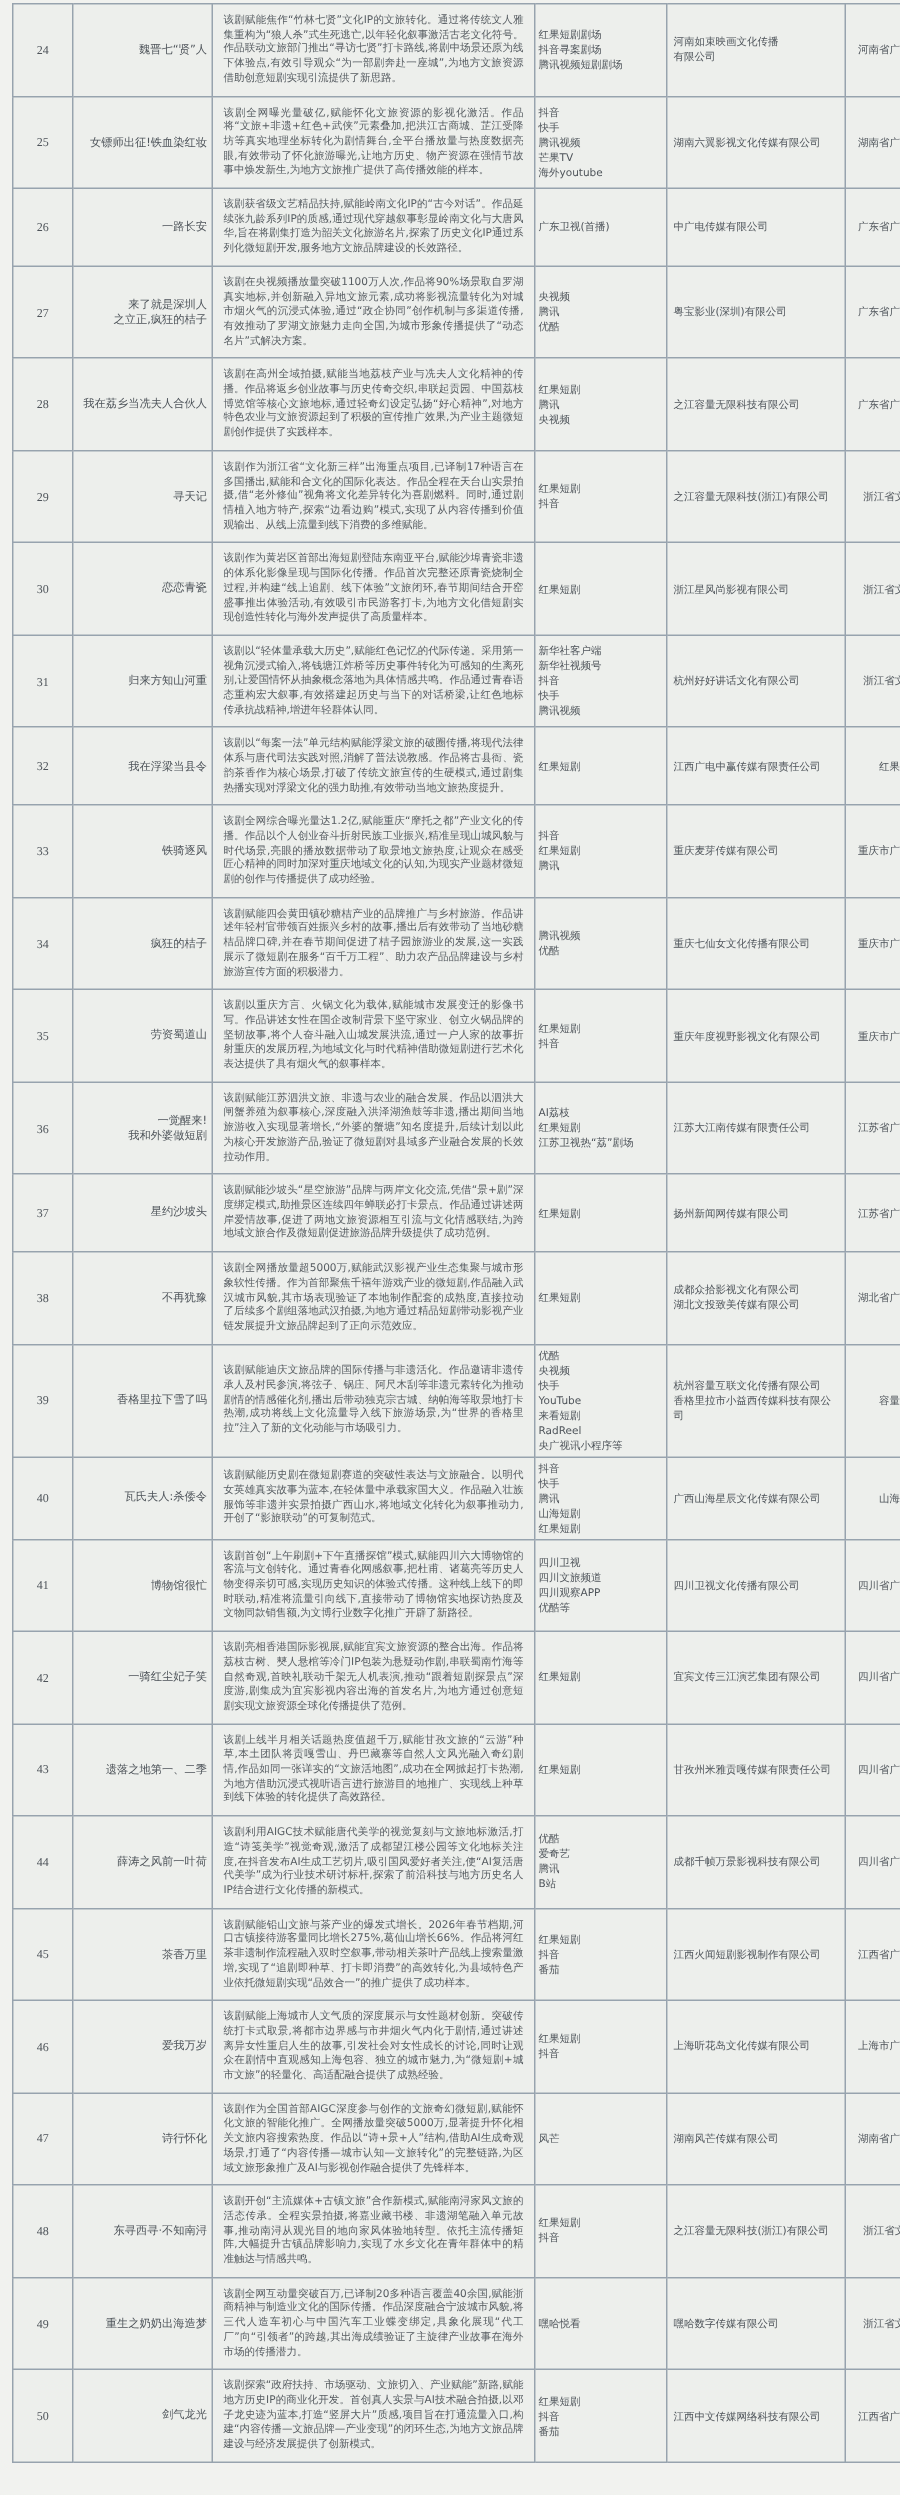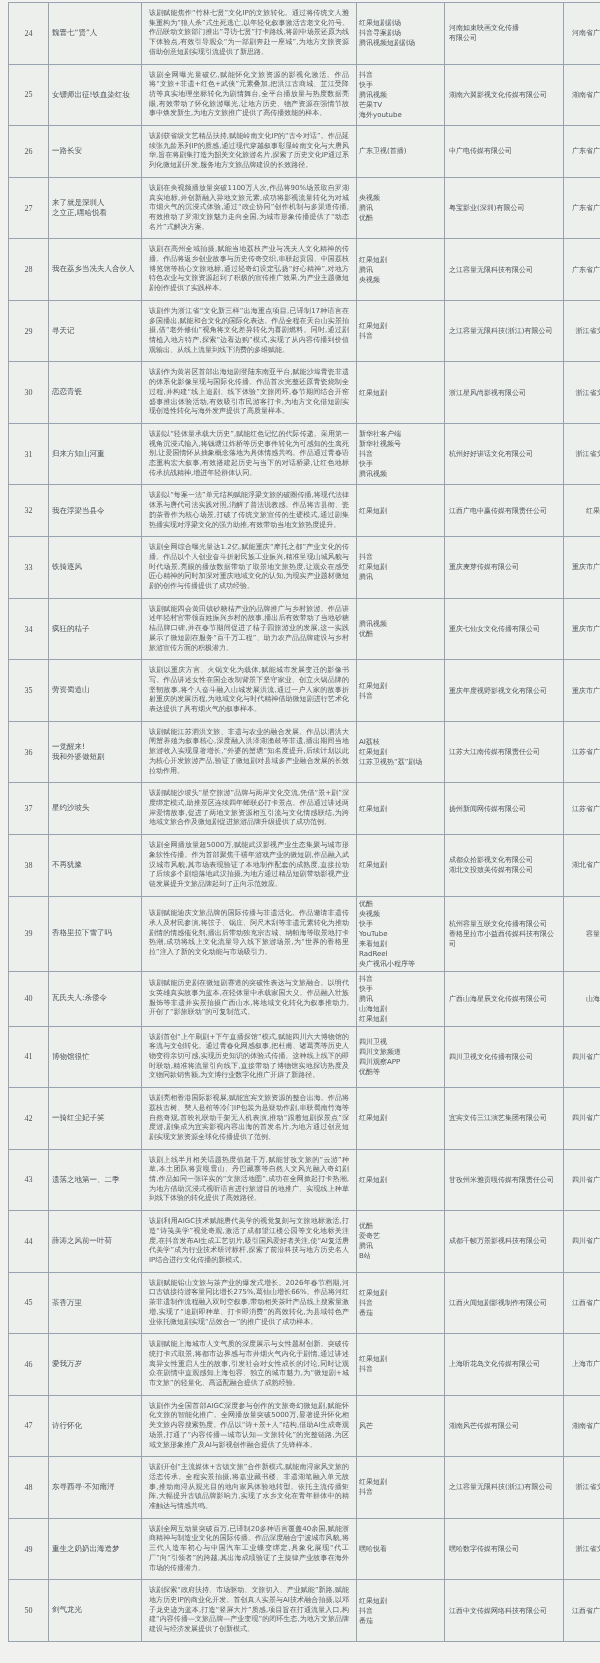--- a/index.html
+++ b/index.html
@@ -22,21 +22,21 @@
     table-layout:fixed;
     width:594px;
   }
   td{
     border:1px solid var(--border-color);
     background:var(--cell-bg);
     vertical-align:middle;
     overflow:hidden;
   }
   td.c-no{width:35px;text-align:center;font-size:8px;padding:2px;font-family:Liberation Serif, serif;}
-  td.c-title{width:86px;text-align:left;font-size:7.5px;line-height:10.5px;padding:2px 3px;}
+  td.c-title{width:86px;text-align:right;font-size:7.5px;line-height:10.5px;padding:2px 3px;}
   td.c-desc{width:200px;font-size:7px;line-height:9.7px;padding:6px 7px;text-align:justify;color:#565c61;}
   td.c-plat{width:83px;text-align:left;font-size:7px;line-height:10px;padding:2px;}
   td.c-comp{width:110px;font-size:7px;line-height:10px;padding:2px 4px;}
   td.c-rec{width:66px;text-align:center;font-size:7px;line-height:10px;padding:2px 3px;}
   .title-line{white-space:nowrap;}
 </style>
 </head>
 <body>
 
 <div class="page">
@@ -88,21 +88,21 @@
           </td>
           <td class="c-comp">
             <div>中广电传媒有限公司</div>
           </td>
           <td class="c-rec">广东省广播电视局</td>
         </tr>
         <tr>
           <td class="c-no">27</td>
           <td class="c-title">
             <div class="title-line">来了就是深圳人</div>
-            <div class="title-line">之立正,嘿哈悦看</div>
+            <div class="title-line">之立正,疯狂的桔子</div>
           </td>
           <td class="c-desc">该剧在央视频播放量突破1100万人次,作品将90%场景取自罗湖真实地标,并创新融入异地文旅元素,成功将影视流量转化为对城市烟火气的沉浸式体验,通过“政企协同”创作机制与多渠道传播,有效推动了罗湖文旅魅力走向全国,为城市形象传播提供了“动态名片”式解决方案。</td>
           <td class="c-plat">
             <div>央视频</div>
             <div>腾讯</div>
             <div>优酷</div>
           </td>
           <td class="c-comp">
             <div>粤宝影业(深圳)有限公司</div>
           </td>

